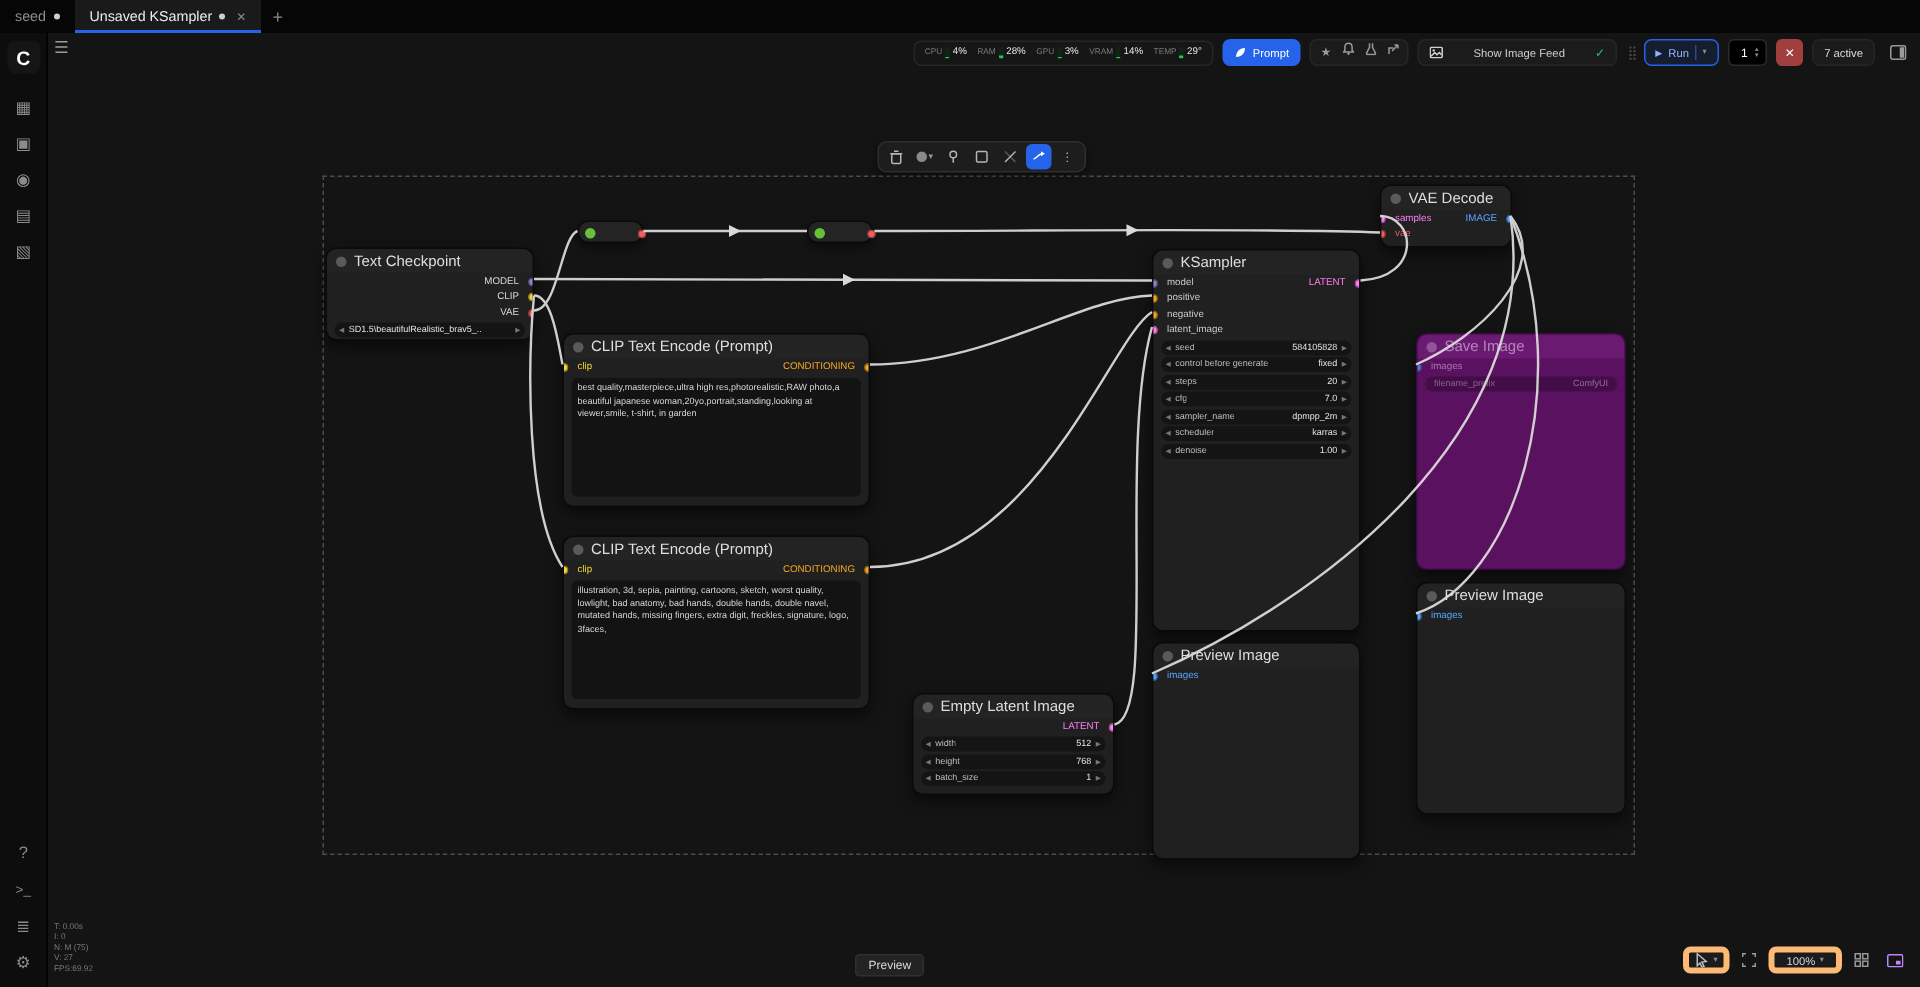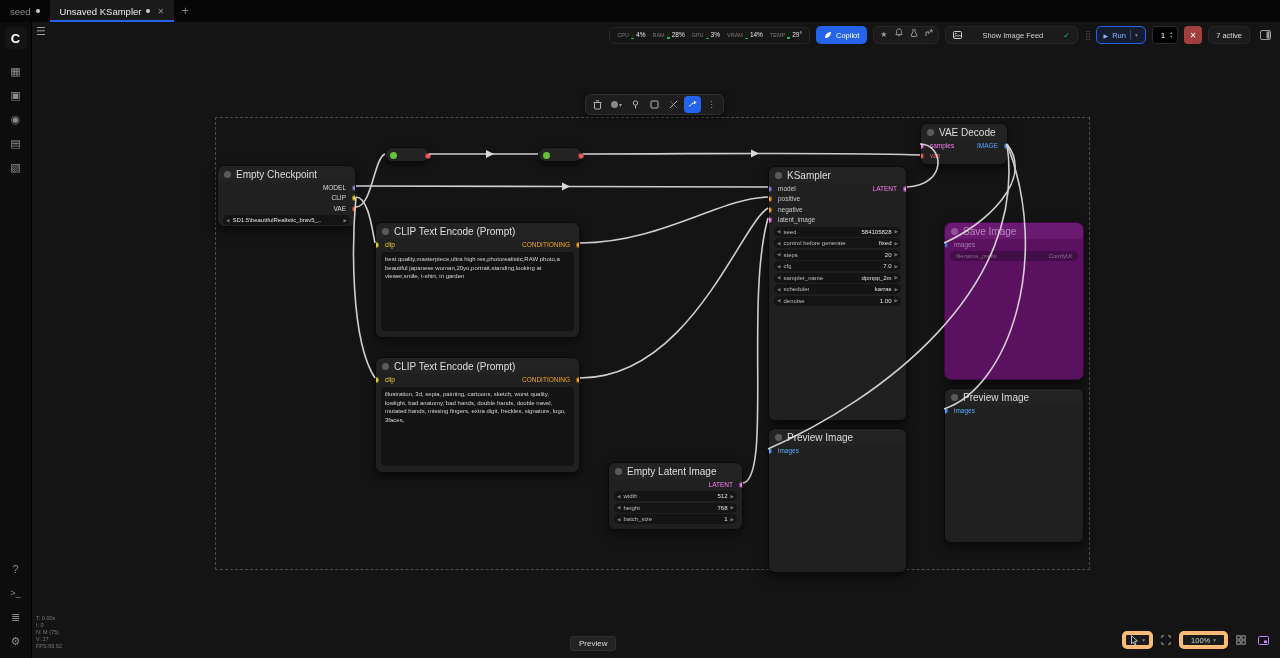--- a/index.html
+++ b/index.html
@@ -126,21 +126,21 @@
     <g fill="#d9d9d9">
       <polygon points="486,150 494,154 486,158"></polygon>
       <polygon points="751,149.5 759,153.5 751,157.5"></polygon>
       <polygon points="562,182.5 570,186.5 562,190.5"></polygon>
     </g>
   </svg>
 
   <div class="node" style="left:217px;top:165px;width:139px;height:62px">
     <div class="ntitle">
       <span class="tdot"></span>
-      <span class="ttext">Empty Checkpoint</span>
+      <span class="ttext">Text Checkpoint</span>
     </div>
     <div class="srow">
         <span></span>
         <span class="out-label">MODEL</span>
         <span class="sdot out" style="background:#9a7fd1"></span>
       </div>
     <div class="srow">
         <span></span>
         <span class="out-label">CLIP</span>
         <span class="sdot out" style="background:#f1d53a"></span>
@@ -430,21 +430,21 @@
             <i style="height:2.5px"></i>
           </span>
           <span class="val">29°</span>
         </div>
     </div>
 
     <div class="btn-manager">
       <svg width="8" height="8" viewBox="0 0 8 8">
           <path d="M1,7 C1,4 3,1 7,1 C7,5 4,7 1,7 Z" fill="#fff"></path>
         </svg>
-      <span>Copilot</span>
+      <span>Prompt</span>
     </div>
 
     <div class="icon-strip">
       <span class="is-btn">★</span>
       <span class="is-btn"><svg width="8" height="9" viewBox="0 0 8 9">
             <path d="M4,0.8 C2.4,0.8 1.6,2 1.6,3.5 L1.6,5.5 L0.8,6.6 L7.2,6.6 L6.4,5.5 L6.4,3.5 C6.4,2 5.6,0.8 4,0.8 Z" fill="none" stroke="#9a9a9a"></path>
             <circle cx="4" cy="7.8" r="0.8" fill="#9a9a9a"></circle>
           </svg></span>
       <span class="is-btn"><svg width="8" height="9" viewBox="0 0 8 9">
             <path d="M3,0.8 L3,3.5 L1,7.5 A0.8,0.8 0 0,0 1.8,8.4 L6.2,8.4 A0.8,0.8 0 0,0 7,7.5 L5,3.5 L5,0.8" fill="none" stroke="#9a9a9a"></path>

